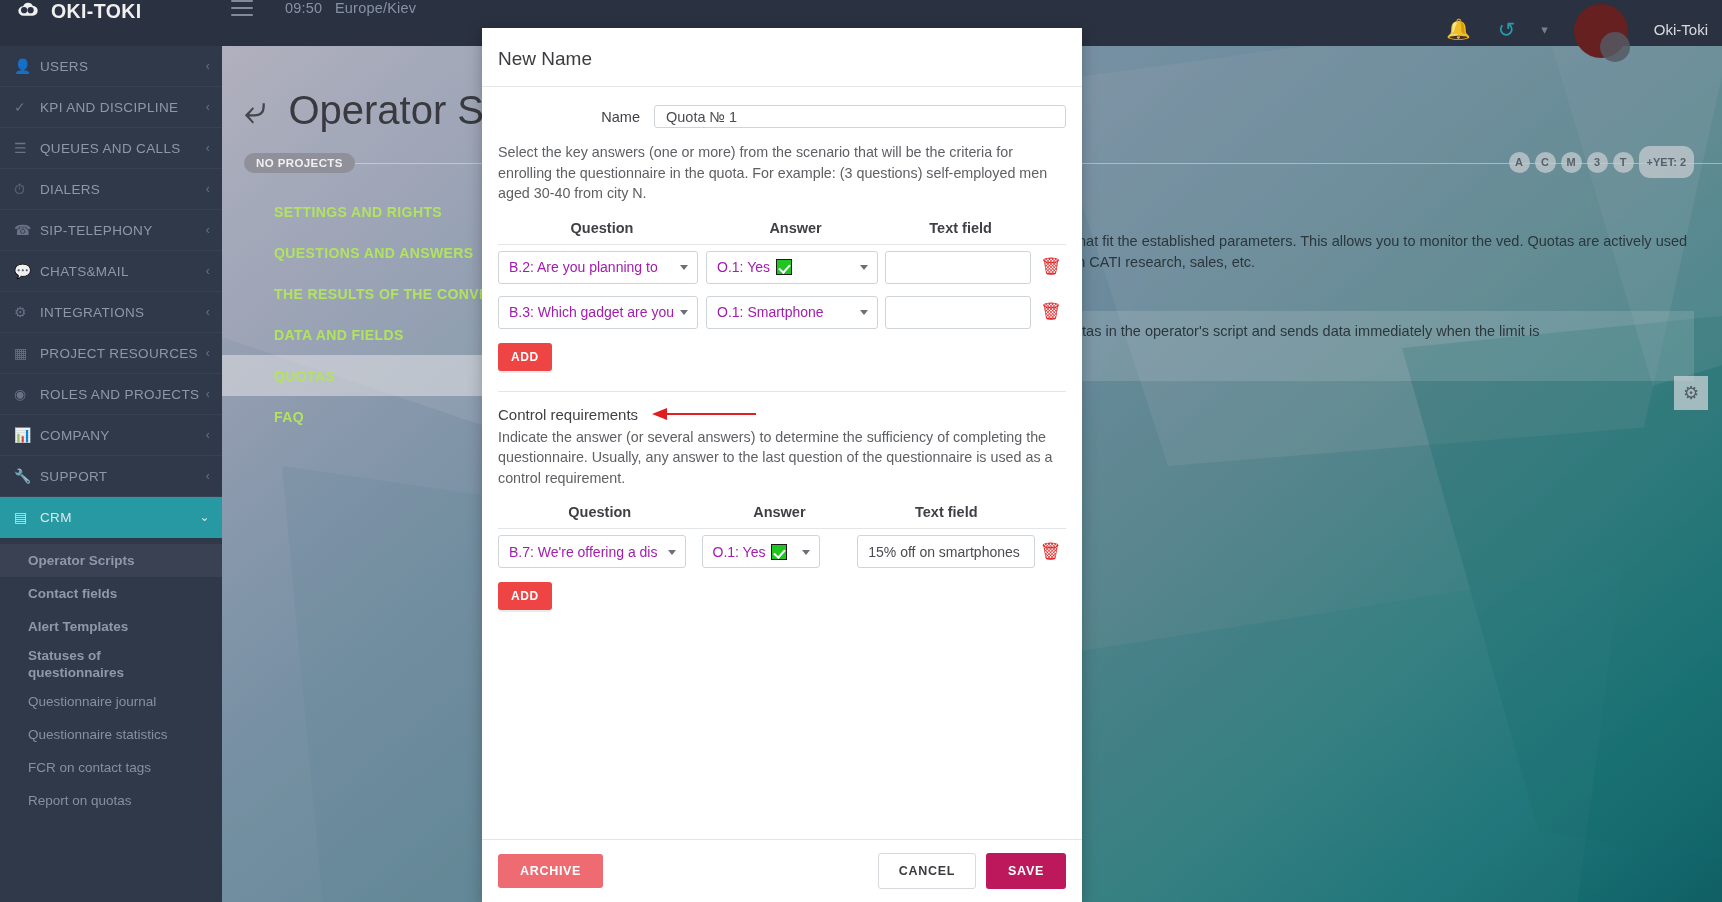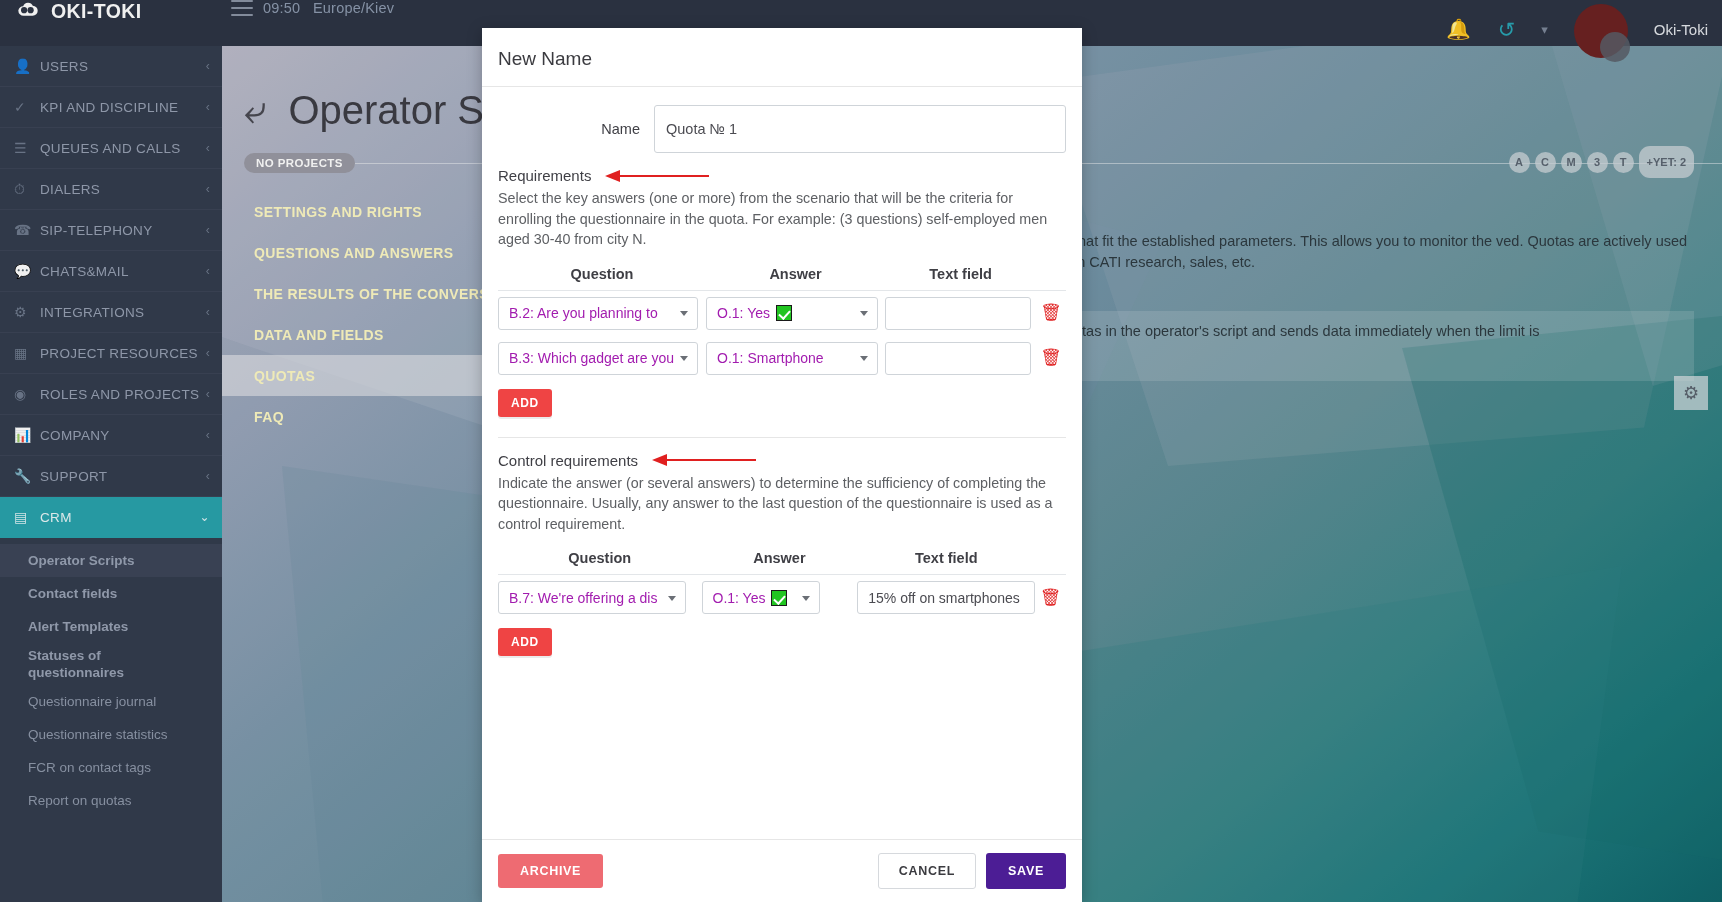--- a/index.html
+++ b/index.html
@@ -41,21 +41,21 @@
     position: absolute; left: 0; top: 0; width: 1722px; height: 46px;
     background: #2d3544; display: flex; align-items: flex-start; z-index: 40;
   }
   .brand { width: 222px; display: flex; align-items: center; gap: 9px; padding-left: 16px; }
   .brand-mark { width: 26px; height: 19px; position: relative; }
   .brand-mark svg { display:block; }
   .brand-text { color: #fff; font-size: 19.5px; font-weight: bold; letter-spacing: .4px; }
   .hamburger { width: 22px; height: 16px; margin-left: 9px; display:flex; flex-direction:column;
                justify-content:space-between; cursor:pointer; }
   .hamburger i { display:block; height:2px; background:#8b94a5; border-radius:1px; }
-  .clock { color:#8e9bb0; font-size:14.5px; margin-left:10px; letter-spacing:.2px; white-space:nowrap;}
+  .clock { color:#8e9bb0; font-size:14.5px; margin-left:32px; letter-spacing:.2px; white-space:nowrap;}
   .top-right { margin-left:auto; display:flex; align-items:center; gap: 26px; padding-right: 14px; }
   .bell { color:#6f7a8c; font-size:20px; line-height:1; }
   .history-ic { color:#2aa5b5; font-size:21px; line-height:1; }
   .chev-dn { color:#7d879a; font-size:13px; }
   .avatar { width:54px; height:54px; border-radius:50%; background:#6d2222; position:relative;
             margin-top:4px; overflow:visible; }
   .avatar .sub { position:absolute; right:-2px; bottom:-4px; width:30px; height:30px;
                  border-radius:50%; background:#5a5f68; opacity:.85; }
   .user-name { color:#e4e7ec; font-size:15px; }
 
@@ -91,22 +91,22 @@
   .page-head { display:flex; align-items:center; gap:22px; padding: 42px 0 0 22px; }
   .back-arrow { color:#4a4a52; font-size:40px; line-height:1; transform: translateY(-2px); }
   .page-title { font-size:40px; color:#3d3d45; font-weight: 300; white-space:nowrap;
                 font-family:"Liberation Sans", sans-serif; }
   .chip-row { display:flex; align-items:center; padding-left: 22px; margin-top: 20px; }
   .chip { background:#9a9aa4; color:#fff; font-size:11.5px; font-weight:bold; letter-spacing:.4px;
           padding:4px 12px; border-radius:11px; }
   .chip-line { flex:1; height:1px; background:rgba(255,255,255,.45); }
   .tablist { margin-top: 18px; width: 300px; }
   .tablist .tab {
-    height: 41px; display:flex; align-items:center; padding-left: 32px;
-    color:#fef9c3; font-size:14px; font-weight:bold; letter-spacing:.4px; cursor:pointer;
+    height: 41px; display:flex; align-items:center; padding-left: 52px;
+    color:#bef264; font-size:14px; font-weight:bold; letter-spacing:.4px; cursor:pointer;
     white-space:nowrap;
   }
   .tablist .tab.sel { background: rgba(230,232,236,.62); }
 
   .right-chips { position:absolute; right: 28px; top: 100px; display:flex; gap:5px; align-items:center;}
   .rchip { width:21px; height:21px; border-radius:50%; background:rgba(210,216,222,.75); color:#5c6672;
            font-size:11px; display:flex; align-items:center; justify-content:center; font-weight:bold; }
   .rchip.wide { width:auto; border-radius:11px; padding:16px 8px; }
   .right-note { position:absolute; right: 28px; top: 185px; width: 620px; color:#2e3b41;
                 font-size:14.5px; line-height:21px; }
@@ -129,21 +129,21 @@
   .modal-title { font-size: 19px; color:#3b3b40; font-weight: normal; }
   .modal-body { flex:1; padding: 18px 16px 0 16px; overflow:hidden; }
   .modal-foot { border-top:1px solid #e6e6e6; padding: 13px 16px; display:flex; align-items:center; }
 
   .form-row { display:flex; align-items:center; margin-bottom: 14px; }
   .form-label { width: 156px; text-align:right; padding-right: 14px; font-size:14.5px; color:#3f3f45;
                 display:flex; align-items:center; justify-content:flex-end; gap:7px; }
   .help-badge { width:15px; height:15px; border-radius:50%; background:#a2a6ad; color:#fff;
                 font-size:11px; font-weight:bold; display:inline-flex; align-items:center;
                 justify-content:center; cursor:pointer; }
-  .form-input { flex:1; height: 48px; border:1px solid #cfd4d9; border-radius:3px;
+  .form-input { flex:1; height: 23px; border:1px solid #cfd4d9; border-radius:3px;
                 padding: 0 11px; font-size:14.5px; color:#4b4b51;
                 font-family:"Liberation Sans", sans-serif; background:#fff; }
 
   .sec-title { font-size:15px; color:#3f3f45; margin: 14px 0 4px 0; display:flex; align-items:center; }
   .arrow-ann { display:inline-block; margin-left: 14px; width: 104px; height: 12px; position:relative; }
   .arrow-ann .shaft { position:absolute; left: 12px; top: 5px; width: 92px; height: 2.4px; background:#e02020; }
   .arrow-ann .head {
     position:absolute; left: 0; top: 0; width:0; height:0;
     border-top: 6px solid transparent; border-bottom: 6px solid transparent;
     border-right: 15px solid #e02020;
@@ -196,21 +196,21 @@
     font-weight:bold; letter-spacing:.7px; padding: 10px 22px; cursor:pointer;
     font-family:"Liberation Sans", sans-serif;
   }
   .foot-right { margin-left:auto; display:flex; gap:10px; }
   .btn-cancel {
     background:#fff; color:#3b3b40; border:1px solid #d6d9dd; border-radius:3px;
     font-size:12.5px; font-weight:bold; letter-spacing:.7px; padding:10px 20px; cursor:pointer;
     font-family:"Liberation Sans", sans-serif;
   }
   .btn-save {
-    background:#4c1d95; color:#fff; border:none; border-radius:3px; font-size:12.5px;
+    background:#be185d; color:#fff; border:none; border-radius:3px; font-size:12.5px;
     font-weight:bold; letter-spacing:.7px; padding:11px 22px; cursor:pointer;
     font-family:"Liberation Sans", sans-serif;
   }
 </style>
 </head>
 <body>
 
 <div id="app">
 
   <div class="bg-canvas">
@@ -372,27 +372,20 @@
     </div>
 
     <div class="modal-body">
 
       <div class="form-row">
         <div class="form-label">Name</div>
         <input class="form-input" value="Quota № 1" style="">
       </div>
 
 
-      <div class="sec-title">
-        <span>Requirements</span>
-        <span class="arrow-ann">
-          <span class="head"></span>
-            <span class="shaft"></span>
-        </span>
-      </div>
       <div class="sec-desc">Select the key answers (one or more) from the scenario that will be the criteria for enrolling the questionnaire in the quota. For example: (3 questions) self-employed men aged 30-40 from city N.</div>
 
       <table class="reqs">
         <thead>
           <tr>
             <th class="col-q">Question</th>
             <th class="col-a">Answer</th>
             <th class="col-t">Text field</th>
             <th class="col-d"></th>
           </tr>

